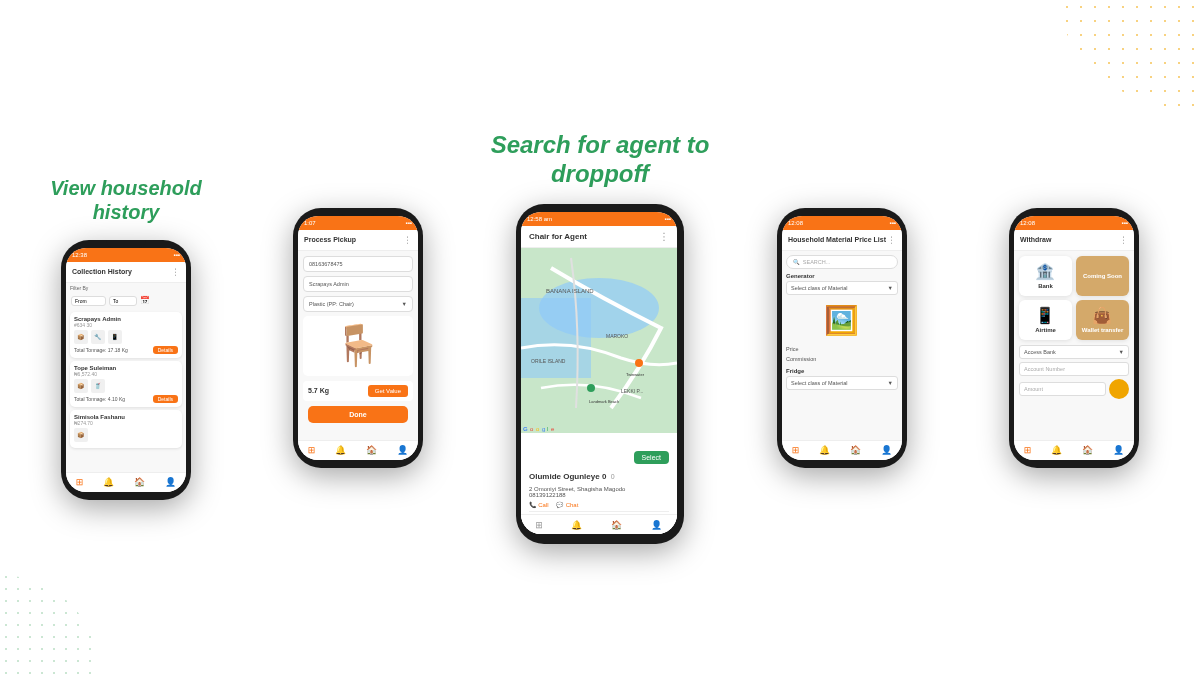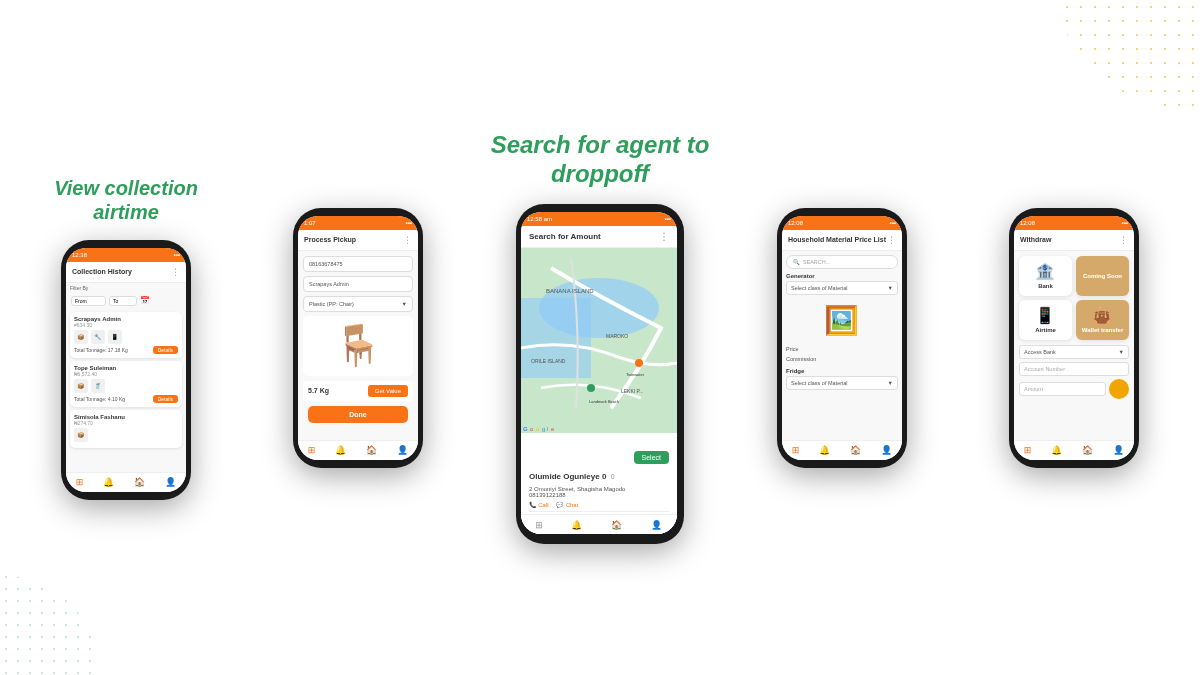--- a/index.html
+++ b/index.html
@@ -311,21 +311,21 @@
   </style>
 </head>
 <body>
 
 <div class="bg-dots-top-right"></div>
 <div class="bg-dots-bottom-left"></div>
 
 <div class="main-container">
 
   <div class="feature-col">
-    <div class="feature-title">View collection airtime</div>
+    <div class="feature-title">View household history</div>
     <div class="phone phone-small">
       <div class="phone-notch"></div>
       <div class="phone-screen screen1">
         <div class="status-bar">
           <span>12:38</span>
           <span>▪▪▪</span>
         </div>
         <div class="screen1-header">
           <span class="screen1-header-title">Collection History</span>
           <span style="font-size:9px;color:#999;">⋮</span>
@@ -425,21 +425,21 @@
   <div class="feature-col" style="width:220px;">
     <div class="feature-title" style="font-size:24px;">Search for agent to droppoff</div>
     <div class="phone phone-large" style="width:168px;height:340px;">
       <div class="phone-notch"></div>
       <div class="phone-large-screen" style="width:156px;height:322px;">
         <div class="status-bar">
           <span>12:58 am</span>
           <span>▪▪▪</span>
         </div>
         <div class="screen3-header">
-          <span class="screen3-title">Search for Amount</span>
+          <span class="screen3-title">Chair for Agent</span>
           <span style="font-size:10px;color:#999;">⋮</span>
         </div>
 
         <div class="map-area">
           <svg class="map-svg" viewBox="0 0 156 185">
 
             <rect width="156" height="185" fill="#c8e6c9"></rect>
 
             <ellipse cx="78" cy="60" rx="60" ry="30" fill="#90caf9" opacity="0.7"></ellipse>
             <rect x="0" y="50" width="70" height="80" fill="#90caf9" opacity="0.6"></rect>

